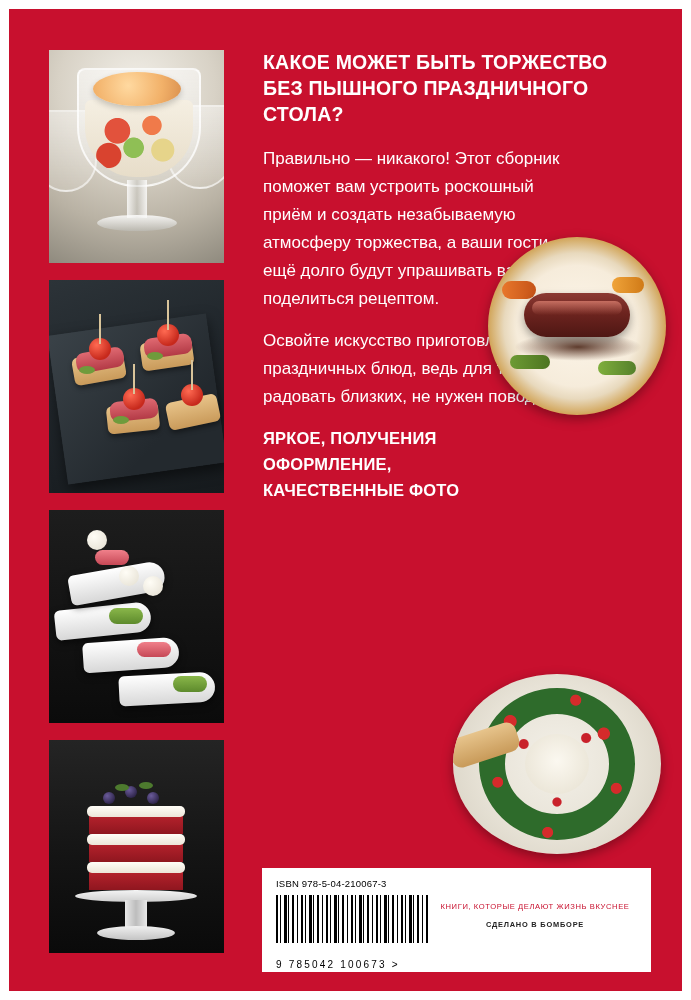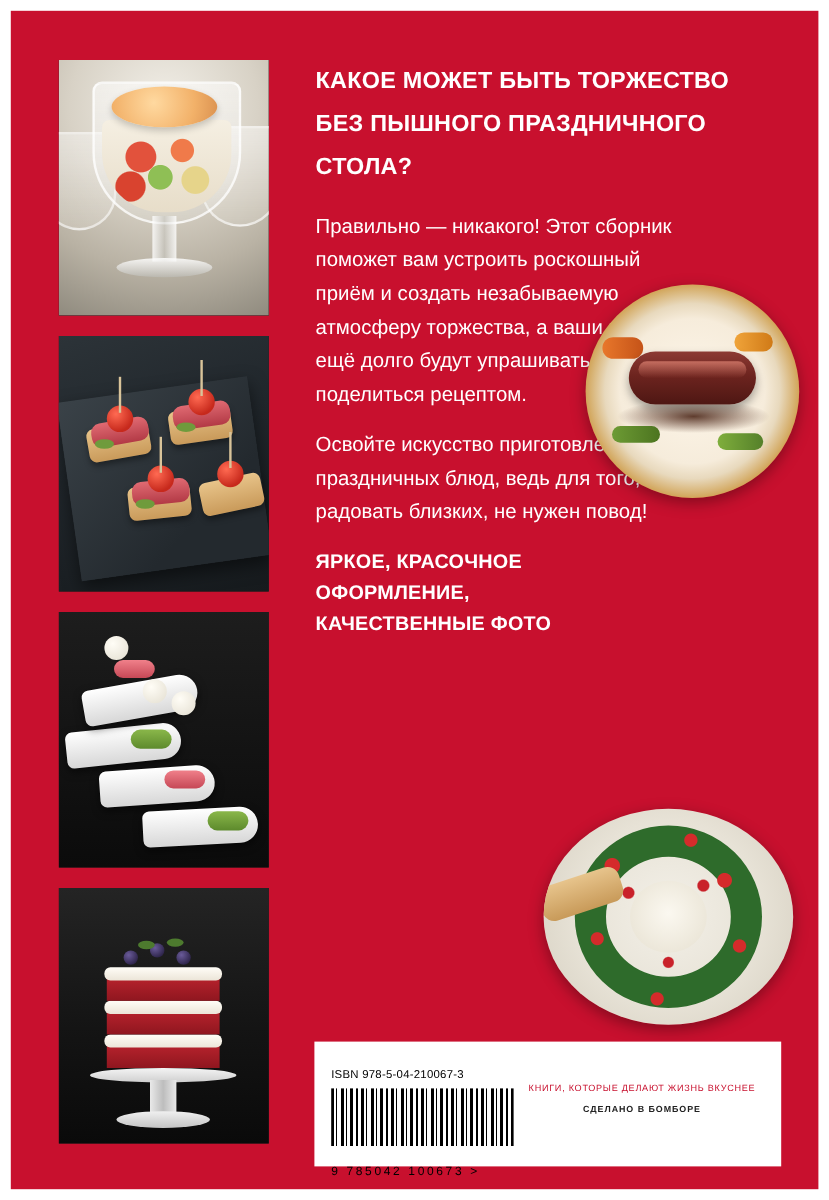--- a/index.html
+++ b/index.html
@@ -187,21 +187,21 @@
   .content {
     position: absolute;
     left: 254px;
     top: 40px;
     width: 388px;
   }
   .headline {
     color: #ffffff;
     font-weight: bold;
     font-size: 19.5px;
-    line-height: 36px;
+    line-height: 26px;
     letter-spacing: .2px;
     margin: 0 0 18px 0;
   }
   .para {
     color: #ffffff;
     font-size: 17px;
     line-height: 28px;
     margin: 0 0 14px 0;
     max-width: 300px;
   }
@@ -301,21 +301,21 @@
     position: absolute;
     left: 253px;
     top: 859px;
     width: 389px;
     height: 104px;
     background: #ffffff;
   }
   .isbn-block {
     position: absolute;
     left: 14px;
-    top: 22px;
+    top: 10px;
     width: 160px;
   }
   .isbn-text {
     font-size: 9.5px;
     color: #000;
     letter-spacing: .2px;
     margin-bottom: 6px;
   }
   .barcode {
     height: 48px;
@@ -443,21 +443,21 @@
         <div class="leaf" style="left:66px; top:44px;"></div>
         <div class="leaf" style="left:90px; top:42px;"></div>
       </div>
 
     </div>
 
     <div class="content">
       <h1 class="headline">КАКОЕ МОЖЕТ БЫТЬ ТОРЖЕСТВО БЕЗ ПЫШНОГО ПРАЗДНИЧНОГО СТОЛА?</h1>
       <p class="para">Правильно — никакого! Этот сборник поможет вам устроить роскошный приём и создать незабываемую атмосферу торжества, а ваши гости ещё долго будут упрашивать вас поделиться рецептом.</p>
       <p class="para wide">Освойте искусство приготовления шикарных праздничных блюд, ведь для того, чтобы радовать близких, не нужен повод!</p>
-      <p class="bullet b3">ЯРКОЕ, КРАСОЧНОЕ ОФОРМЛЕНИЕ, КАЧЕСТВЕННЫЕ ФОТО</p>
+      <p class="bullet b3">ЯРКОЕ, ПОЛУЧЕНИЯ ОФОРМЛЕНИЕ, КАЧЕСТВЕННЫЕ ФОТО</p>
     </div>
 
     <div class="round-dish dish-meat">
       <div class="veg1"></div>
       <div class="veg2"></div>
       <div class="sauce"></div>
       <div class="meat"></div>
       <div class="veg3"></div>
       <div class="veg4"></div>
     </div>

